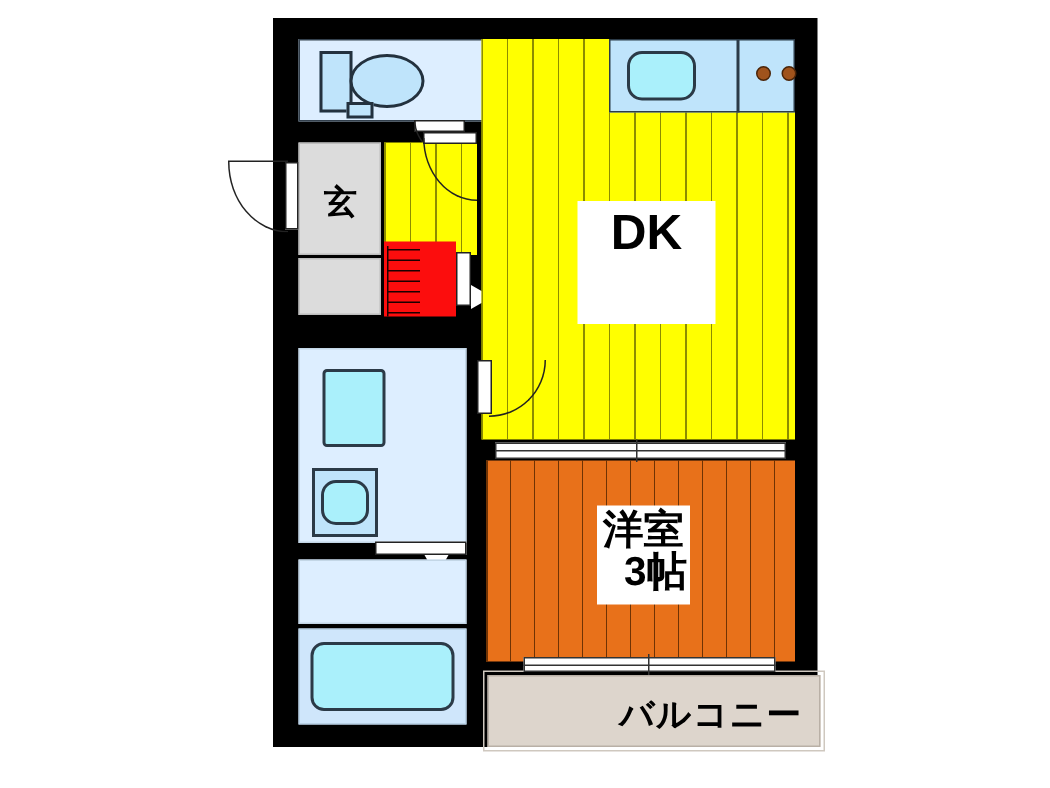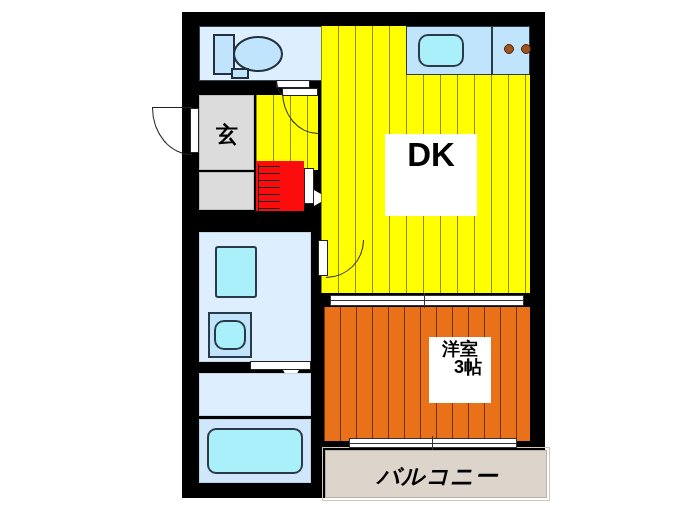--- a/index.html
+++ b/index.html
@@ -87,21 +87,21 @@
   .label {
     background: #ffffff;
     color: #000000;
     text-align: center;
     line-height: 1.02;
     font-weight: 700;
     letter-spacing: 0px;
     white-space: pre;
   }
   .label-dk { font-size: 33px; }
-  .label-room { font-size: 18px; margin-left: 31px; }
+  .label-room { font-size: 27px; }
   .label-genkan { font-size: 22px; background: transparent; font-weight: 700;}
   .label-balcony {
     font-size: 23px;
     background: transparent;
     font-weight: 700;
     letter-spacing: 1px;
   }
 
   
   .door-leaf {
@@ -203,15 +203,15 @@
   <div class="abs" style="left:330px; top:295px; width:194px; height:11px; background:#ffffff; border:1.3px solid #333333;"></div>
   <div class="abs slider-line" style="left:330px; top:300px; width:194px; height:1.3px;"></div>
   <div class="abs slider-line" style="left:424px; top:293px; width:1.4px; height:15px;"></div>
 
   <div class="abs label label-room" style="left:398px; top:337px; width:62px; height:66px; padding-top:3px;"><span style="display:block;">洋室</span><span style="display:block;padding-left:16px;">3帖</span></div>
 
   <div class="abs" style="left:349px; top:438px; width:168px; height:10px; background:#ffffff; border:1.3px solid #333333;"></div>
   <div class="abs slider-line" style="left:349px; top:443px; width:168px; height:1.3px;"></div>
   <div class="abs slider-line" style="left:432px; top:436px; width:1.4px; height:14px;"></div>
 
-  <span class="abs label-balcony" style="left:340px; top:461px; width:195px; text-align:center;font-style:italic;">バルコニー</span>
+  <span class="abs label-balcony" style="left:340px; top:461px; width:195px; text-align:right;">バルコニー</span>
 
 </div>
 
 </body></html>

